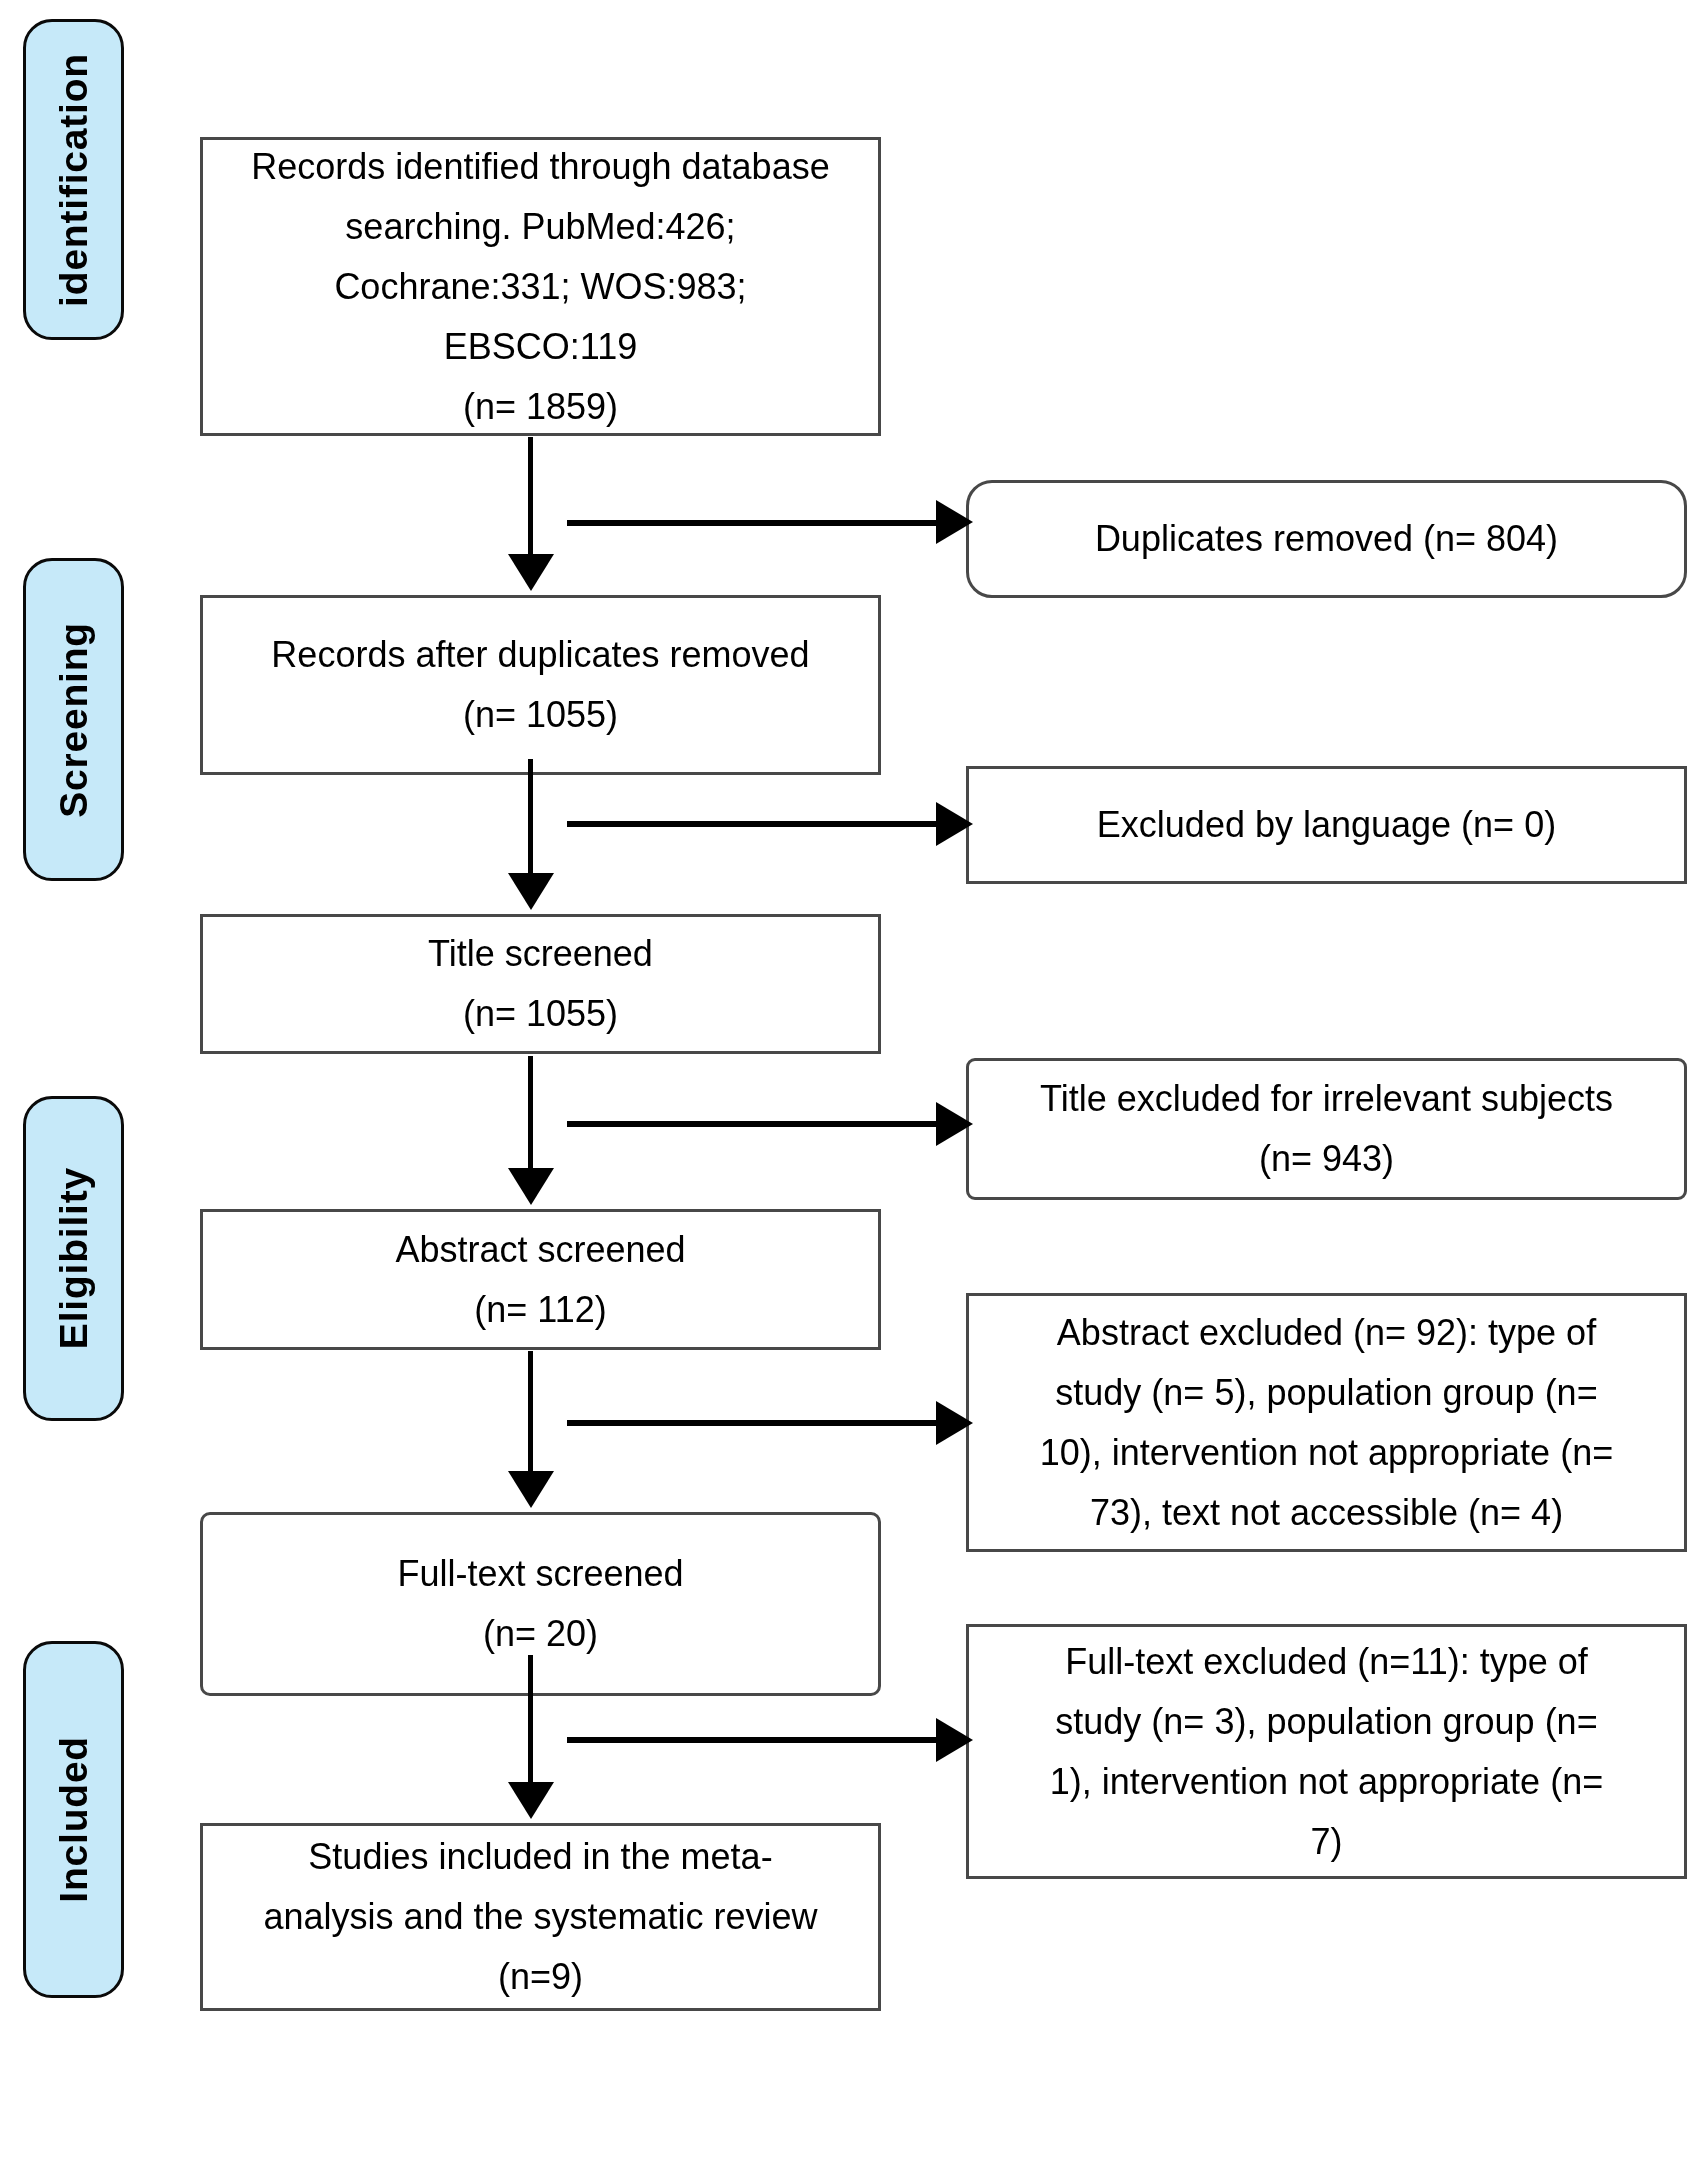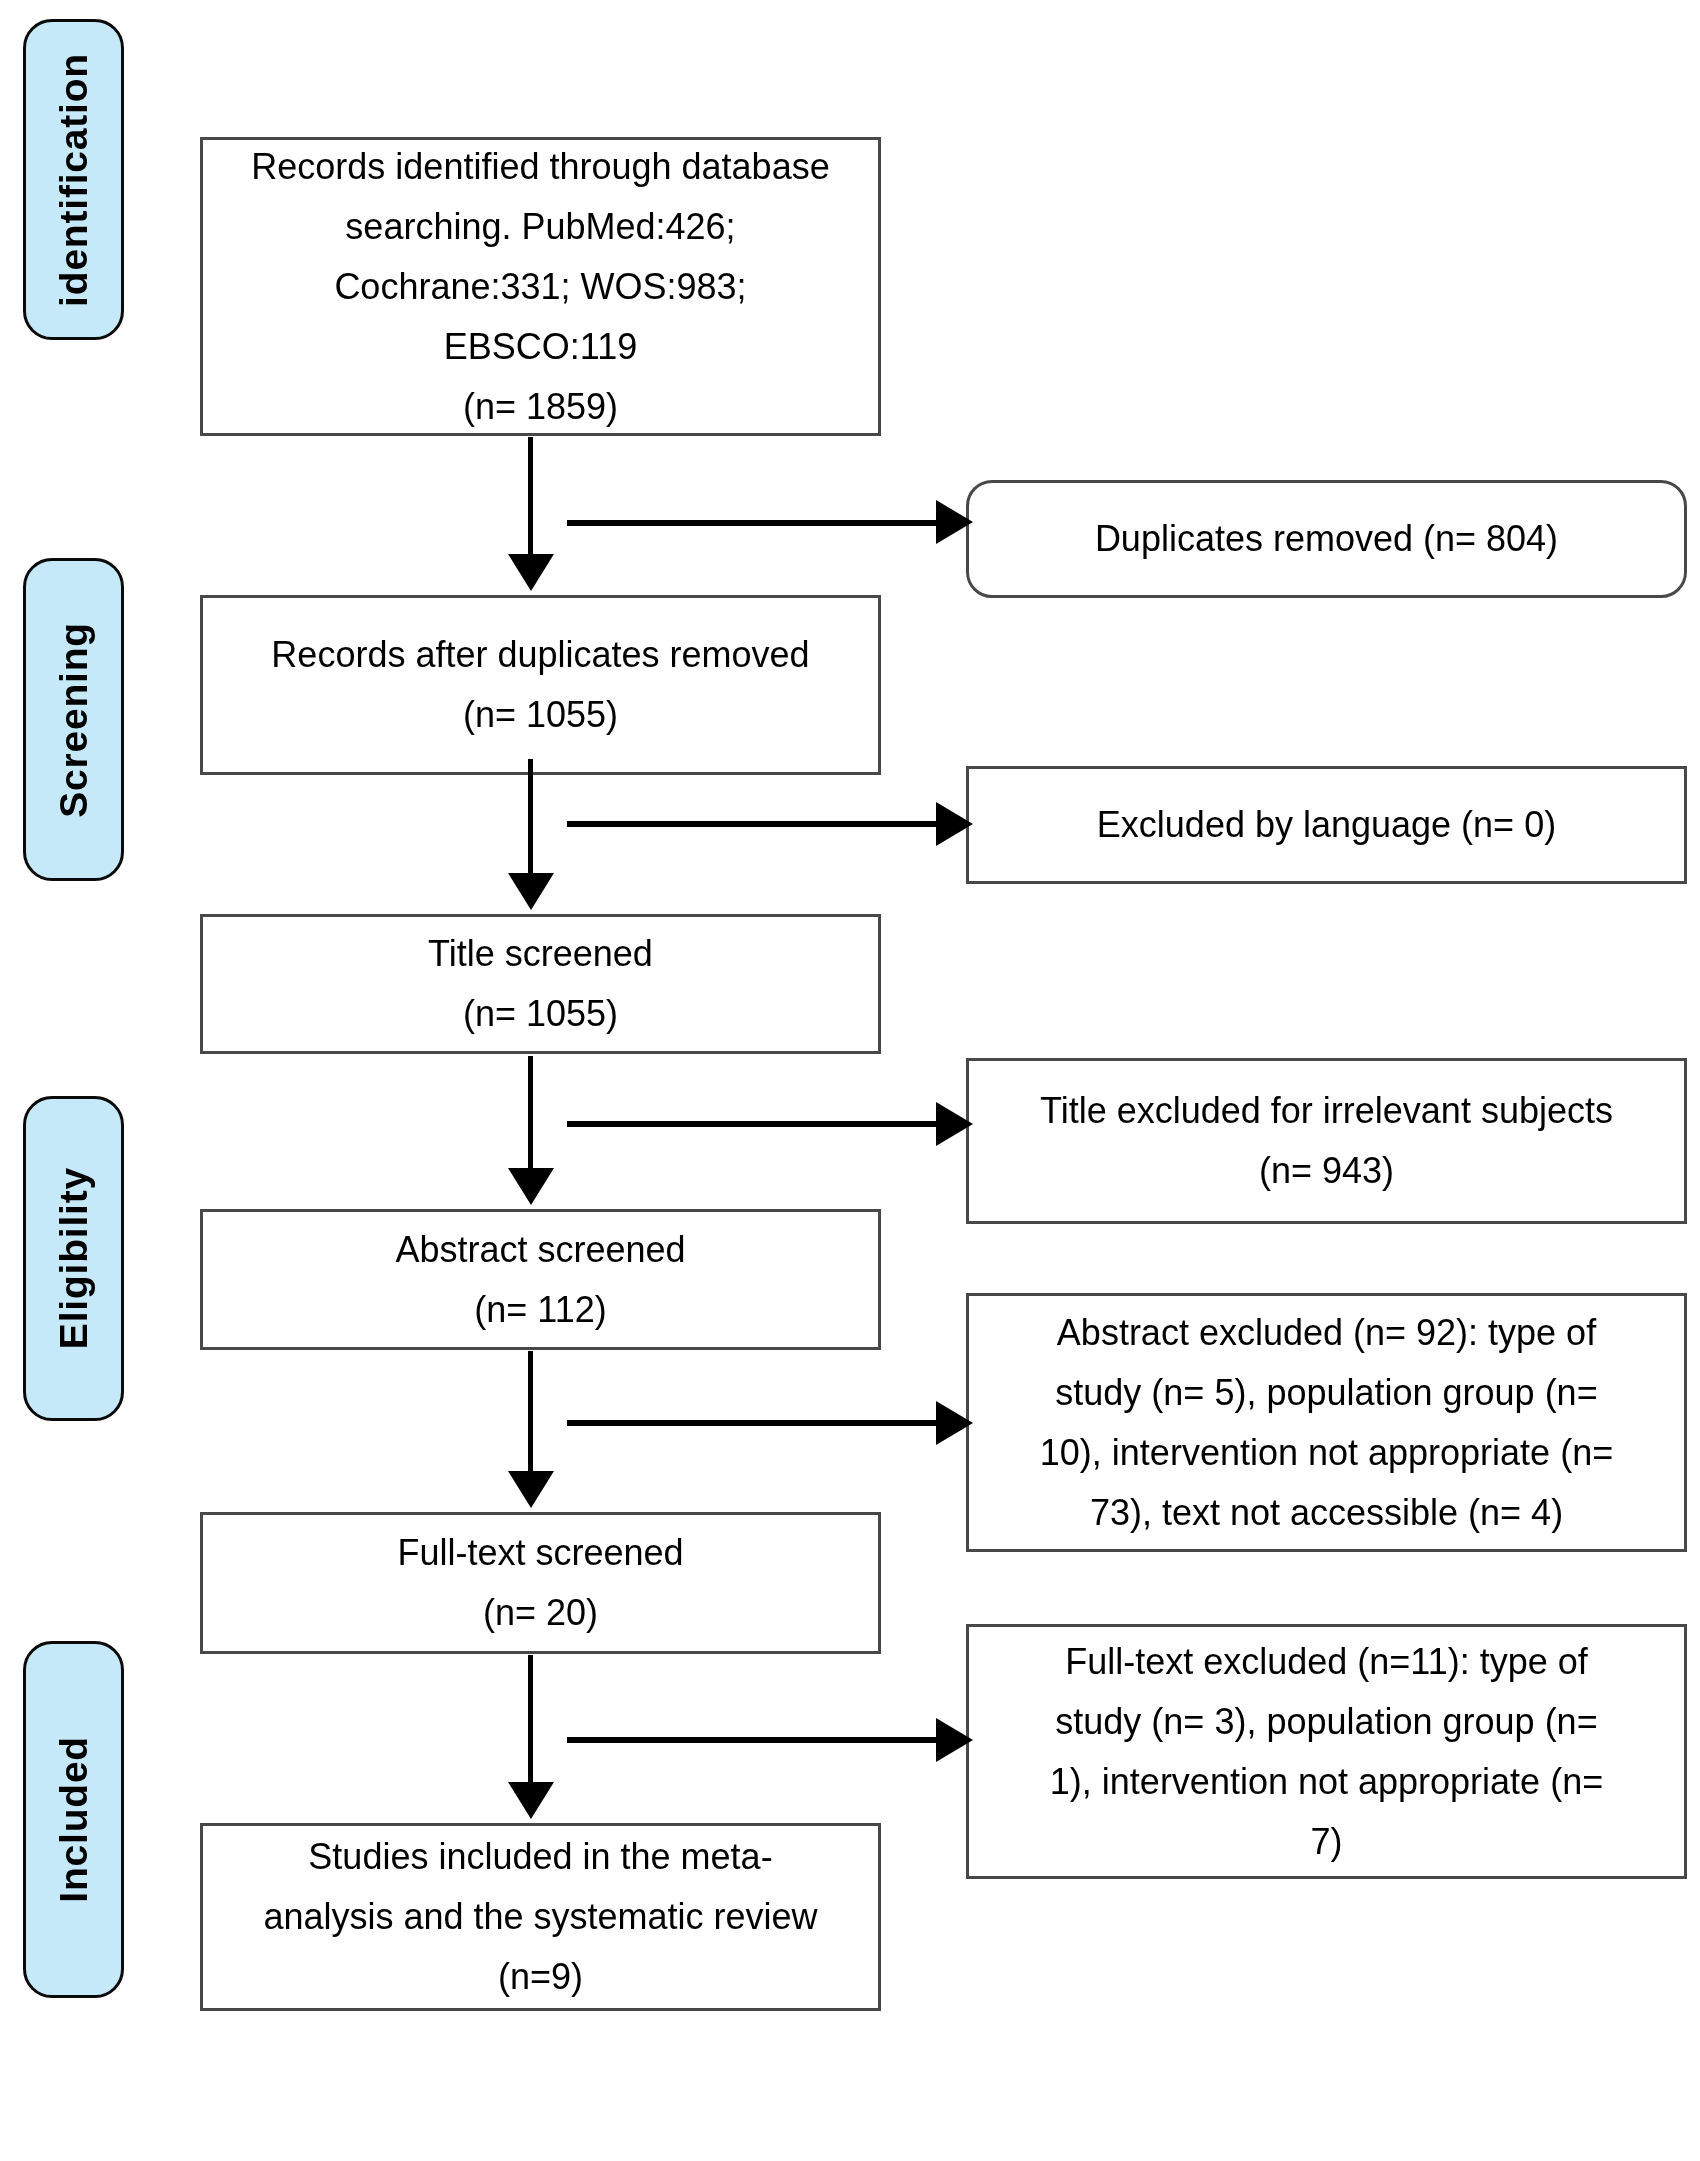--- a/index.html
+++ b/index.html
@@ -45,25 +45,25 @@
     line-height:60px;
     white-space:pre-line;
     padding:4.6px 10.8px;
   }
   .main{left:200px;width:681px;}
   .side{left:966px;width:721px;}
   .m0{top:137px;height:299px;}
   .m1{top:595px;height:180px;}
   .m2{top:914px;height:140px;text-align:center;}
   .m3{top:1209px;height:141px;}
-  .m4{top:1512px;height:142px;}
+  .m4{top:1512px;height:184px;border-radius:10px;}
   .m5{top:1823px;height:188px;}
   .r0{top:480px;height:118px;border-radius:26px;}
   .r1{top:766px;height:118px;}
-  .r2{top:1058px;height:166px;}
+  .r2{top:1058px;height:142px;border-radius:9px;}
   .r3{top:1293px;height:259px;}
   .r4{top:1624px;height:255px;}
 
   
   .vline{position:absolute;left:528px;width:5.4px;background:#000;}
   .vhead{
     position:absolute;left:508px;width:0;height:0;
     border-left:23px solid transparent;
     border-right:23px solid transparent;
     border-top:37px solid #000;

